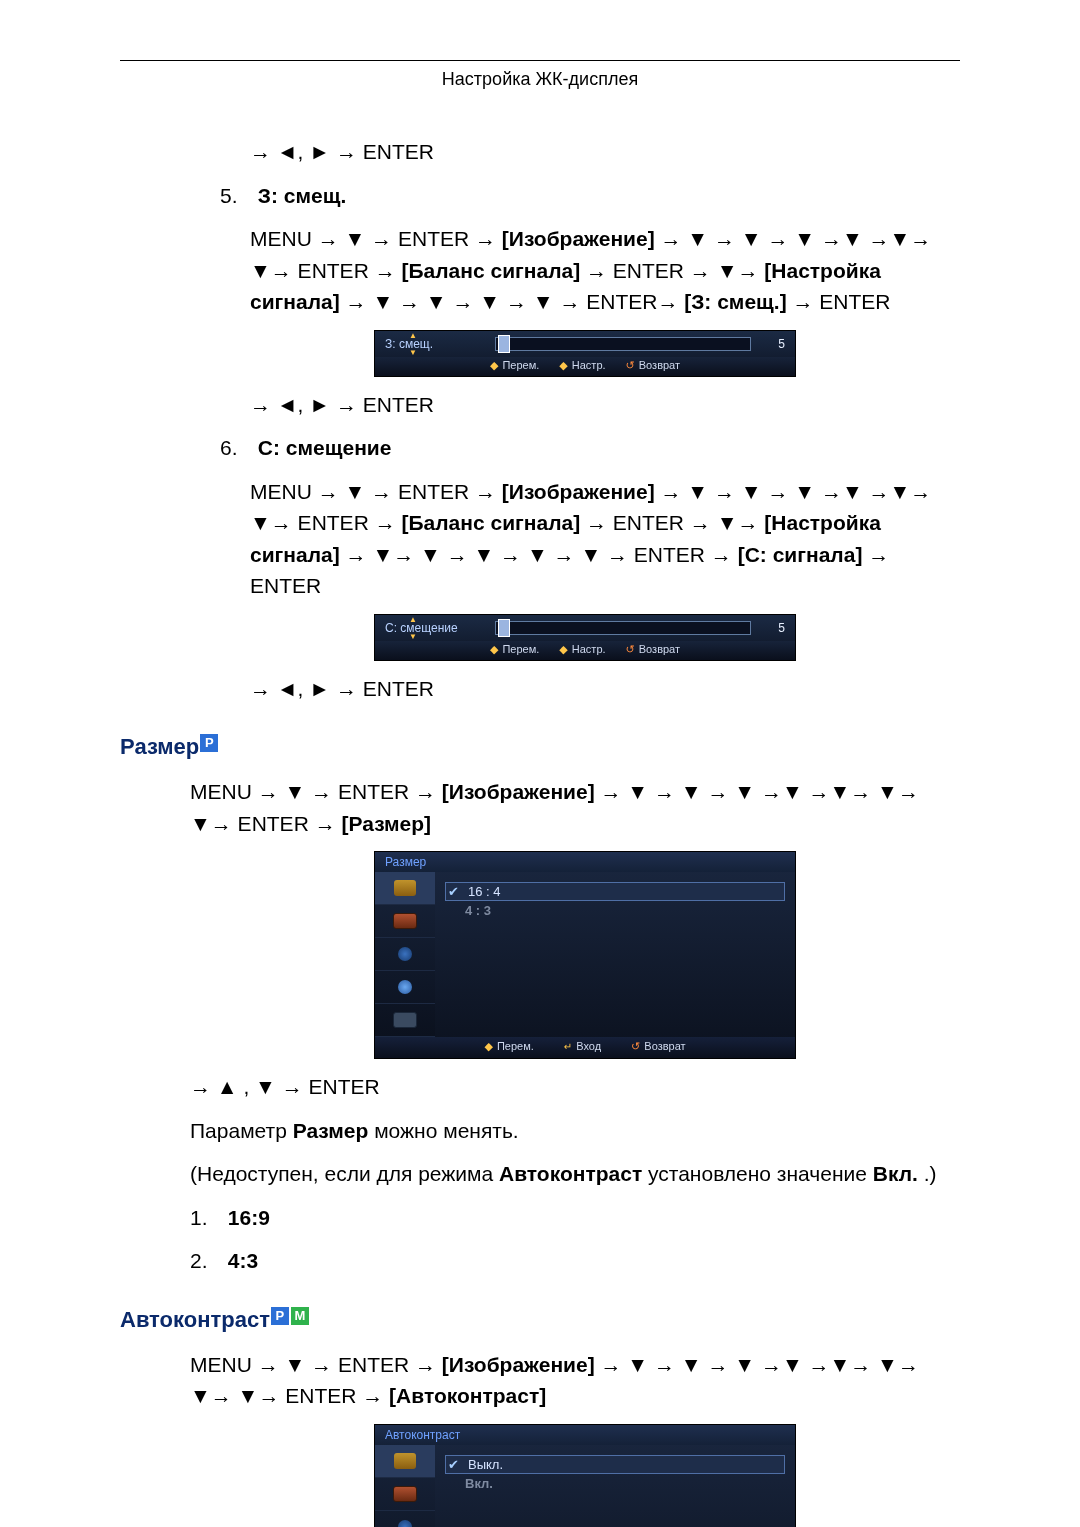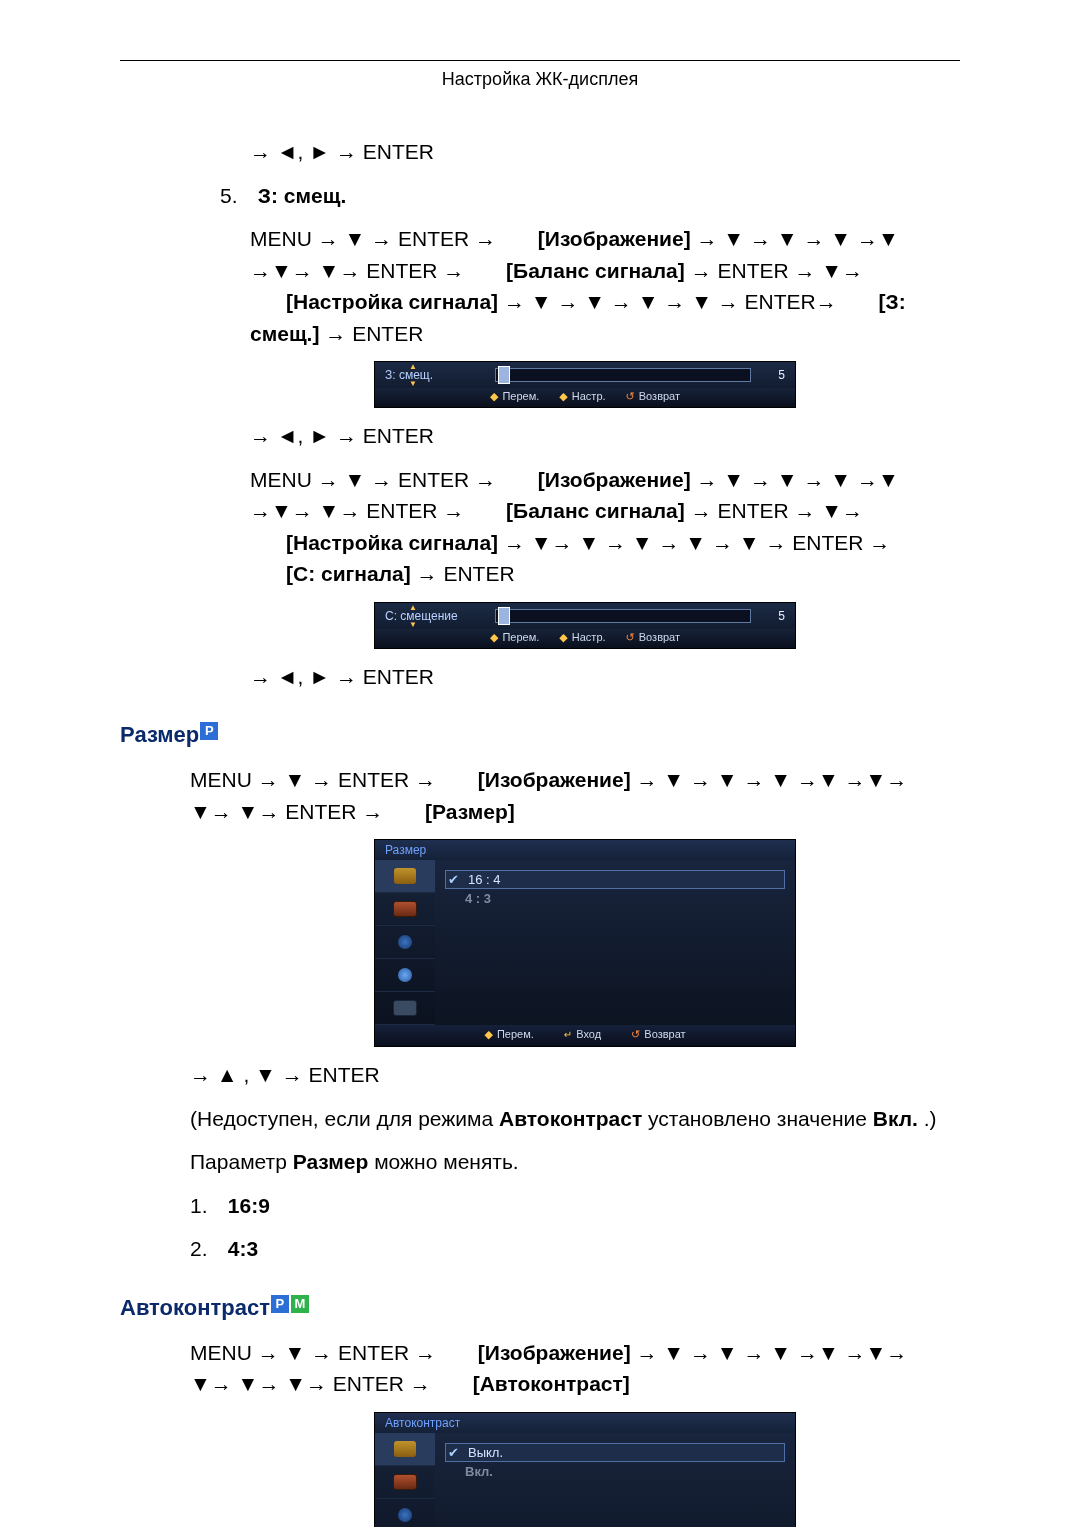--- a/index.html
+++ b/index.html
@@ -36,21 +36,21 @@
     font-size: 21px;
   }
   .row.indent-step {
     margin-left: 30px;
   }
   .num {
     display: inline-block;
     width: 32px;
   }
   .bold { font-weight: bold; }
-  .medbold { font-weight: 600; margin-left: 36px; }
+  .medbold { font-weight: 600; }
   .section-heading {
     margin: 30px 0 16px -100px;
     font-size: 22px;
     font-weight: bold;
     color: #0b2a6b;
   }
   .badge {
     display: inline-block;
     width: 18px;
     height: 18px;
@@ -250,20 +250,24 @@
       </div>
       <div class="osd-slider-foot">
         <span class="action"><span class="icon-move">◆</span><span>Перем.</span></span>
         <span class="action"><span class="icon-enter">◆</span><span>Настр.</span></span>
         <span class="action"><span class="icon-back">↺</span><span>Возврат</span></span>
       </div>
     </div>
 
     <div class="row indent-step">→ ◄, ► → ENTER</div>
 
+    <div class="row">
+      <span class="num">6.</span>
+      <span class="bold">С: смещение</span>
+    </div>
     <div class="row indent-step">
       <span>MENU → ▼ → ENTER → </span>
       <span class="medbold">[Изображение]</span>
       <span> → ▼ → ▼ → ▼ →▼ →▼→ ▼→ ENTER → </span>
       <span class="medbold">[Баланс сигнала]</span>
       <span>→ ENTER → ▼→ </span>
       <span class="medbold">[Настройка сигнала]</span>
       <span> → ▼→ ▼ → ▼ → ▼ → ▼ → ENTER → </span>
       <span class="medbold">[С: сигнала]</span>
       <span> → ENTER</span>
@@ -335,31 +339,31 @@
       <div class="osd-menu-foot">
         <span><span class="mv">◆</span><span>Перем.</span></span>
         <span><span class="en">↵</span><span>Вход</span></span>
         <span><span class="bk">↺</span><span>Возврат</span></span>
       </div>
     </div>
 
     <div class="row" style="margin-left:-30px">→ ▲ , ▼ → ENTER</div>
 
     <div class="row" style="margin-left:-30px">
+      <span>Параметр </span>
+      <span class="bold">Размер</span>
+      <span> можно менять.</span>
+    </div>
+
+    <div class="row" style="margin-left:-30px">
       <span>(Недоступен, если для режима </span>
       <span class="bold">Автоконтраст</span>
       <span> установлено значение </span>
       <span class="bold">Вкл.</span>
       <span>.)</span>
-    </div>
-
-    <div class="row" style="margin-left:-30px">
-      <span>Параметр </span>
-      <span class="bold">Размер</span>
-      <span> можно менять.</span>
     </div>
 
     <div class="row" style="margin-left:-30px">
       <span class="num">1.</span>
       <span class="bold">16:9</span>
     </div>
     <div class="row" style="margin-left:-30px">
       <span class="num">2.</span>
       <span class="bold">4:3</span>
     </div>

